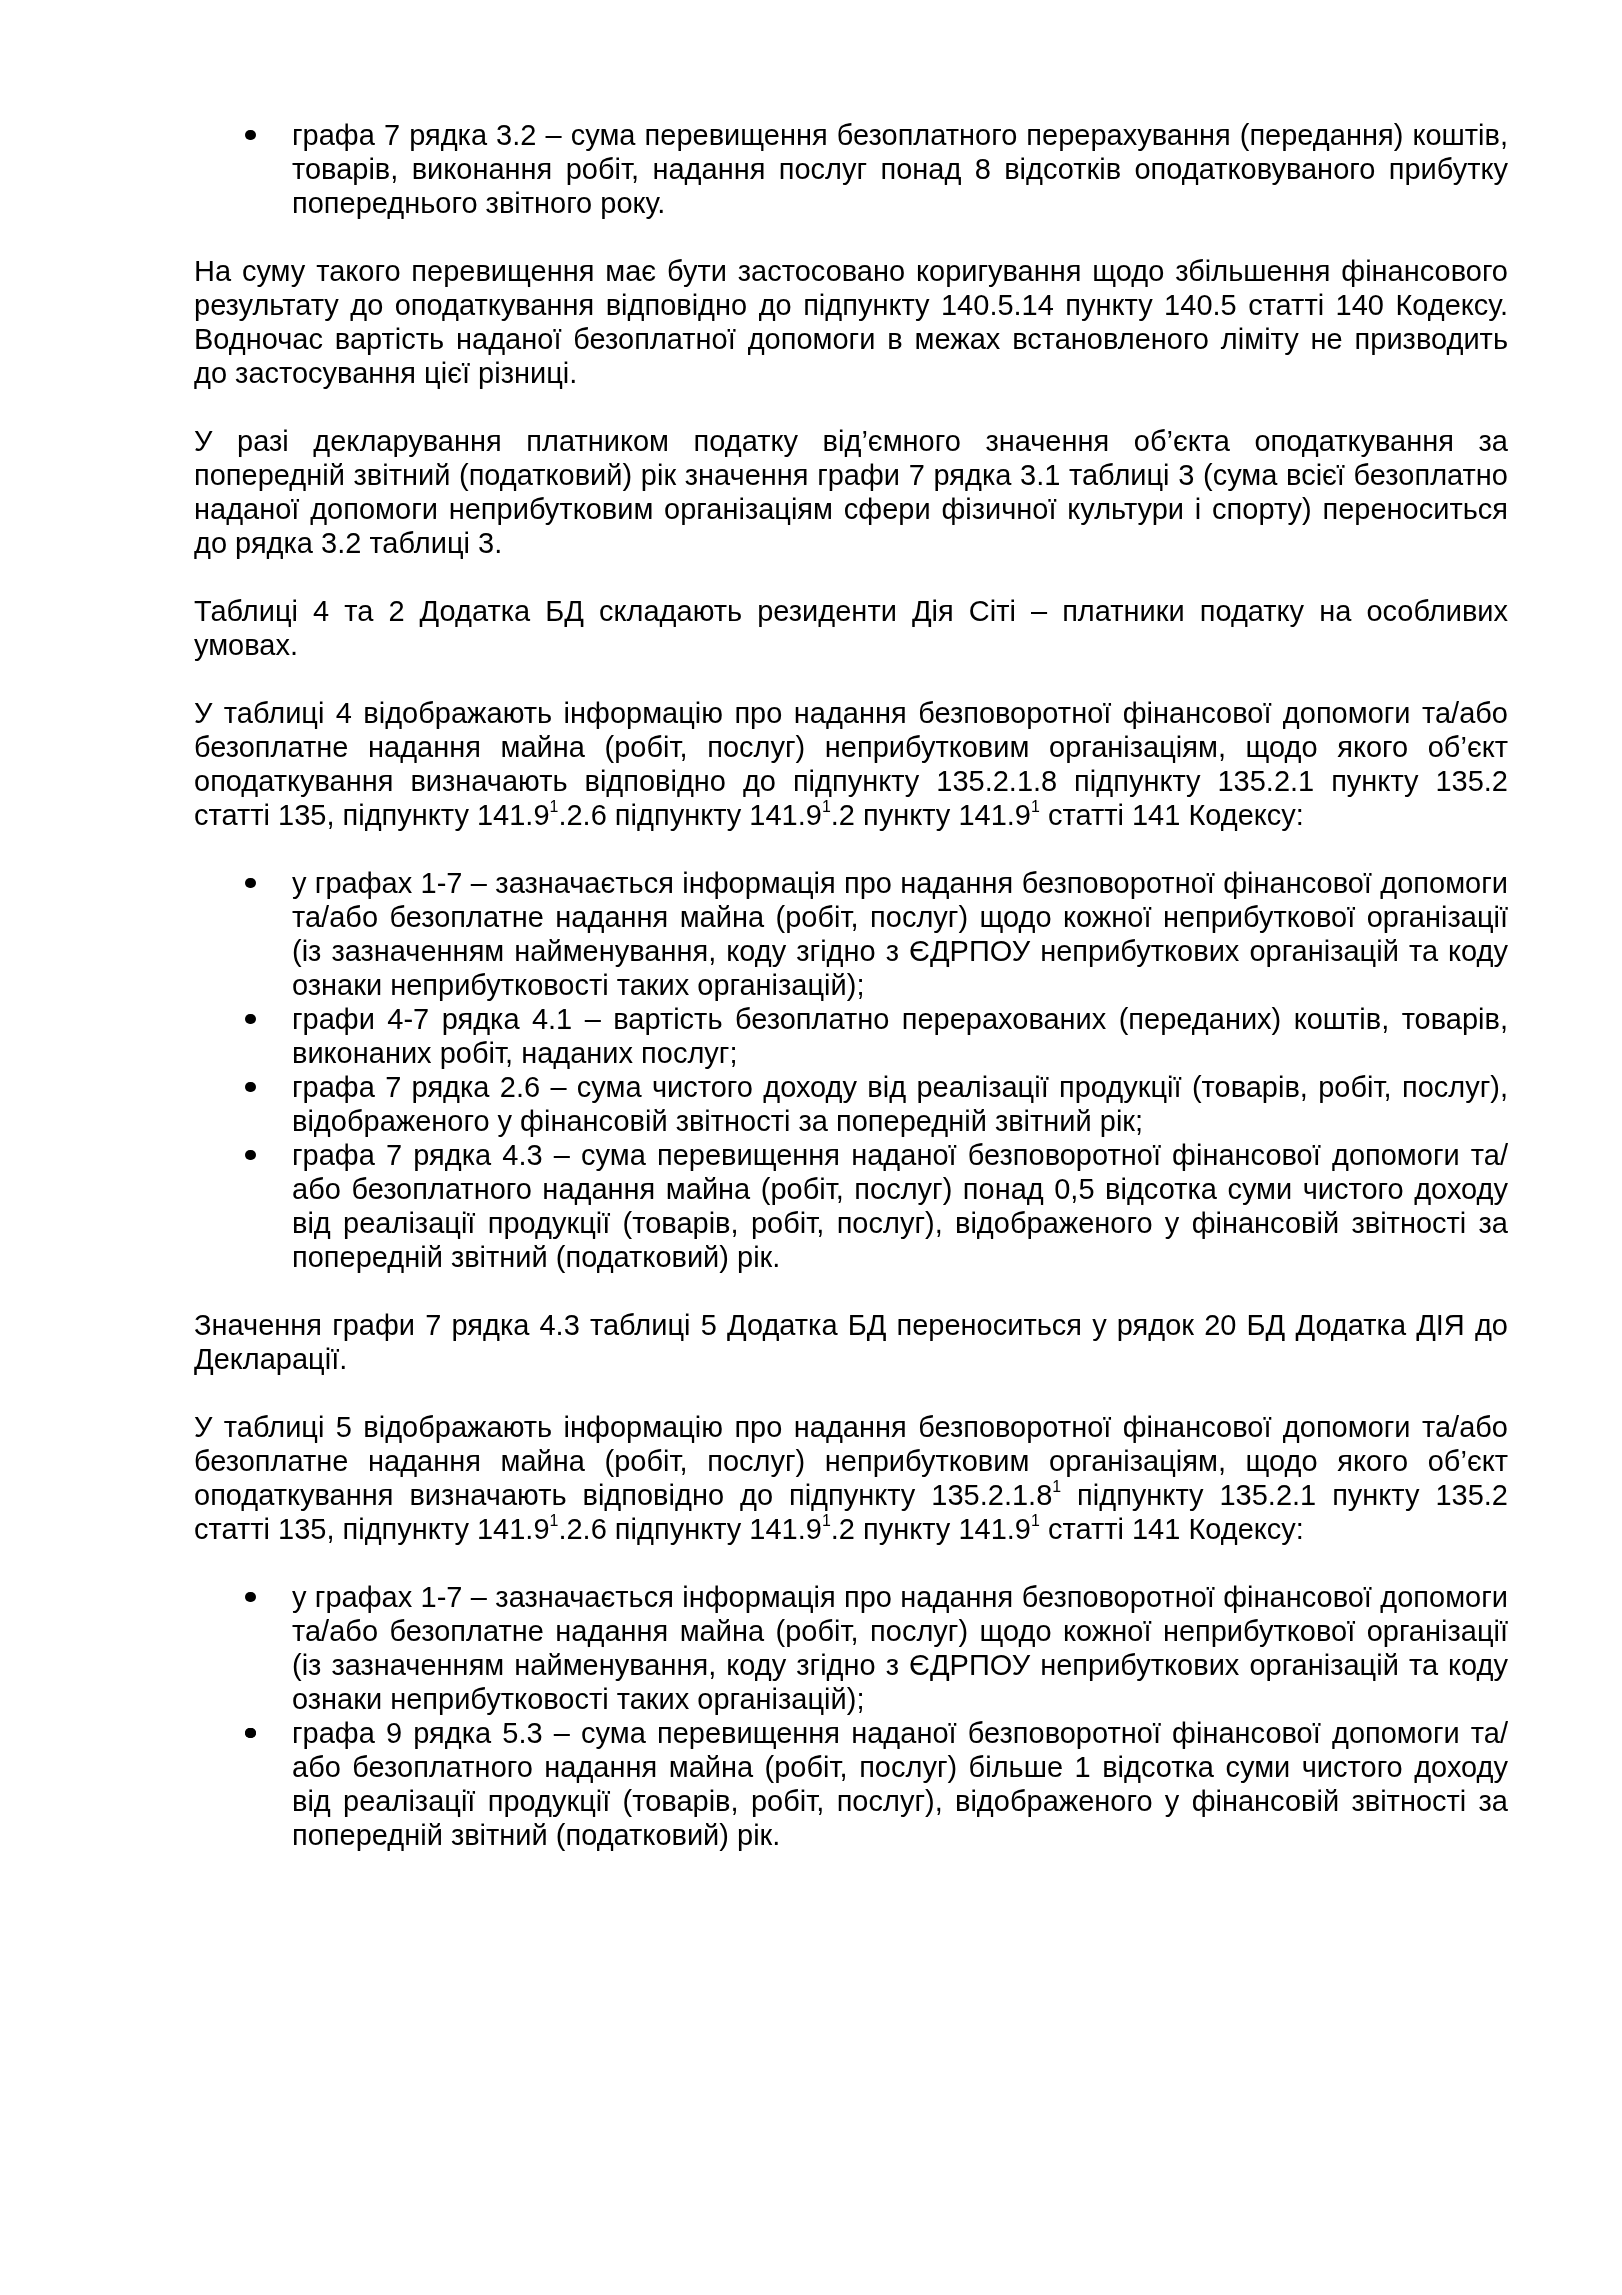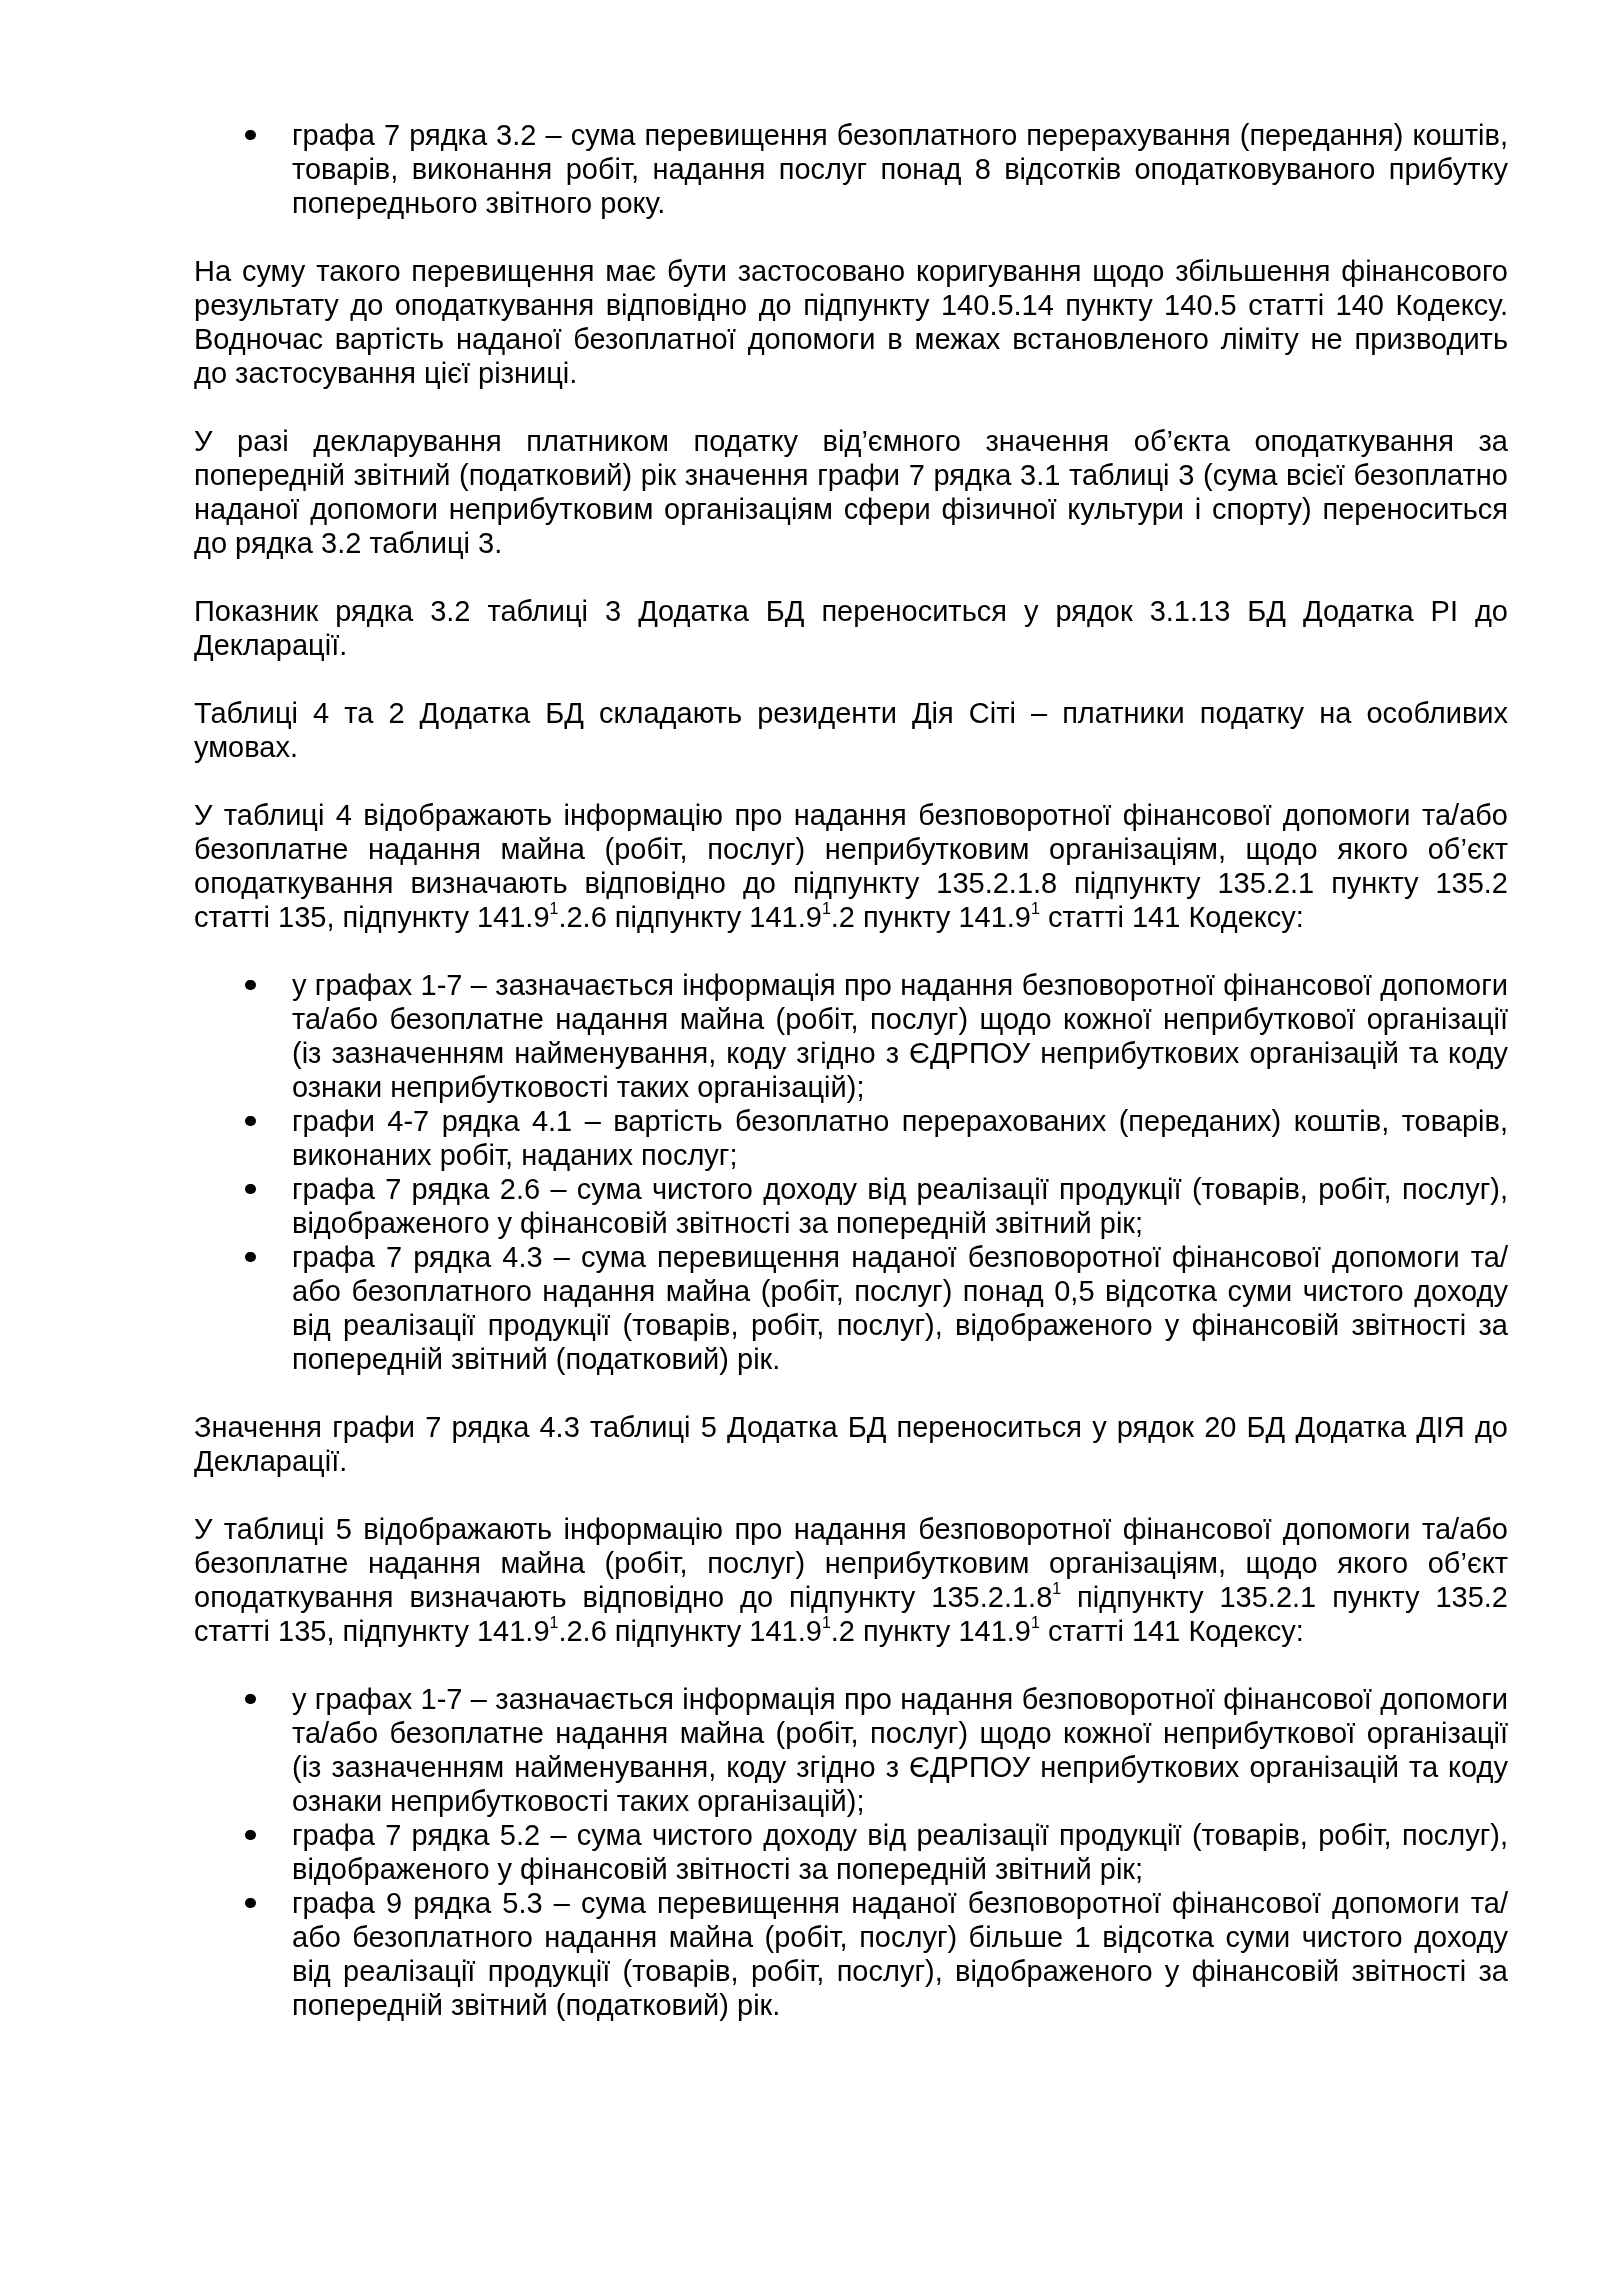--- a/index.html
+++ b/index.html
@@ -74,21 +74,20 @@
     <li>
       <span class="bullet"></span>
       <span>графа 7 рядка 3.2 – сума перевищення безоплатного перерахування (передання) коштів, товарів, виконання робіт, надання послуг понад 8 відсотків оподатковуваного прибутку попереднього звітного року.</span>
     </li>
   </ul>
 
   <p class="para">На суму такого перевищення має бути застосовано коригування щодо збільшення фінансового результату до оподаткування відповідно до підпункту 140.5.14 пункту 140.5 статті 140 Кодексу. Водночас вартість наданої безоплатної допомоги в межах встановленого ліміту не призводить до застосування цієї різниці.</p>
 
   <p class="para">У разі декларування платником податку від’ємного значення об’єкта оподаткування за попередній звітний (податковий) рік значення графи 7 рядка 3.1 таблиці 3 (сума всієї безоплатно наданої допомоги неприбутковим організаціям сфери фізичної культури і спорту) переноситься до рядка 3.2 таблиці 3.</p>
 
-  <p class="para">Показник рядка 3.2 таблиці 3 Додатка БД переноситься у рядок 3.1.13 БД Додатка РІ до Декларації.</p>
 
   <p class="para">Таблиці 4 та 2 Додатка БД складають резиденти Дія Сіті – платники податку на особливих умовах.</p>
 
   <p class="para">У таблиці 4 відображають інформацію про надання безповоротної фінансової допомоги та/або безоплатне надання майна (робіт, послуг) неприбутковим організаціям, щодо якого об’єкт оподаткування визначають відповідно до підпункту 135.2.1.8 підпункту 135.2.1 пункту 135.2 статті 135, підпункту 141.9<sup>1</sup>.2.6 підпункту 141.9<sup>1</sup>.2 пункту 141.9<sup>1</sup> статті 141 Кодексу:</p>
 
   <ul class="blist">
     <li>
       <span class="bullet"></span>
       <span>у графах 1-7 – зазначається інформація про надання безповоротної фінансової допомоги та/або безоплатне надання майна (робіт, послуг) щодо кожної неприбуткової організації (із зазначенням найменування, коду згідно з ЄДРПОУ неприбуткових організацій та коду ознаки неприбутковості таких організацій);</span>
     </li>
@@ -110,21 +109,20 @@
 
   <p class="para">У таблиці 5 відображають інформацію про надання безповоротної фінансової допомоги та/або безоплатне надання майна (робіт, послуг) неприбутковим організаціям, щодо якого об’єкт оподаткування визначають відповідно до підпункту 135.2.1.8<sup>1</sup> підпункту 135.2.1 пункту 135.2 статті 135, підпункту 141.9<sup>1</sup>.2.6 підпункту 141.9<sup>1</sup>.2 пункту 141.9<sup>1</sup> статті 141 Кодексу:</p>
 
   <ul class="blist">
     <li>
       <span class="bullet"></span>
       <span>у графах 1-7 – зазначається інформація про надання безповоротної фінансової допомоги та/або безоплатне надання майна (робіт, послуг) щодо кожної неприбуткової організації (із зазначенням найменування, коду згідно з ЄДРПОУ неприбуткових організацій та коду ознаки неприбутковості таких організацій);</span>
     </li>
     <li>
       <span class="bullet"></span>
-      <span>графа 7 рядка 5.2 – сума чистого доходу від реалізації продукції (товарів, робіт, послуг), відображеного у фінансовій звітності за попередній звітний рік;</span>
     </li>
     <li>
       <span class="bullet"></span>
       <span>графа 9 рядка 5.3 – сума перевищення наданої безповоротної фінансової допомоги та/або безоплатного надання майна (робіт, послуг) більше 1 відсотка суми чистого доходу від реалізації продукції (товарів, робіт, послуг), відображеного у фінансовій звітності за попередній звітний (податковий) рік.</span>
     </li>
   </ul>
 
 </div>
 
 

